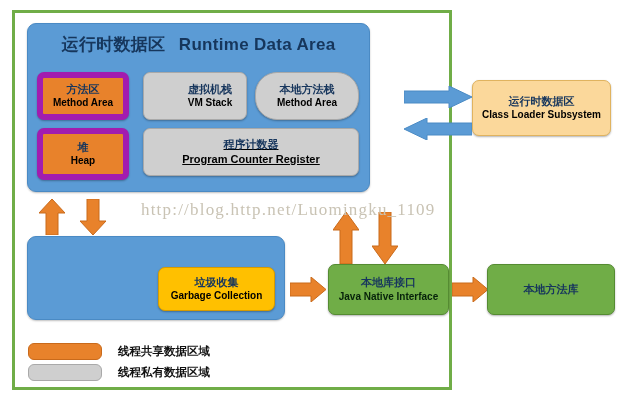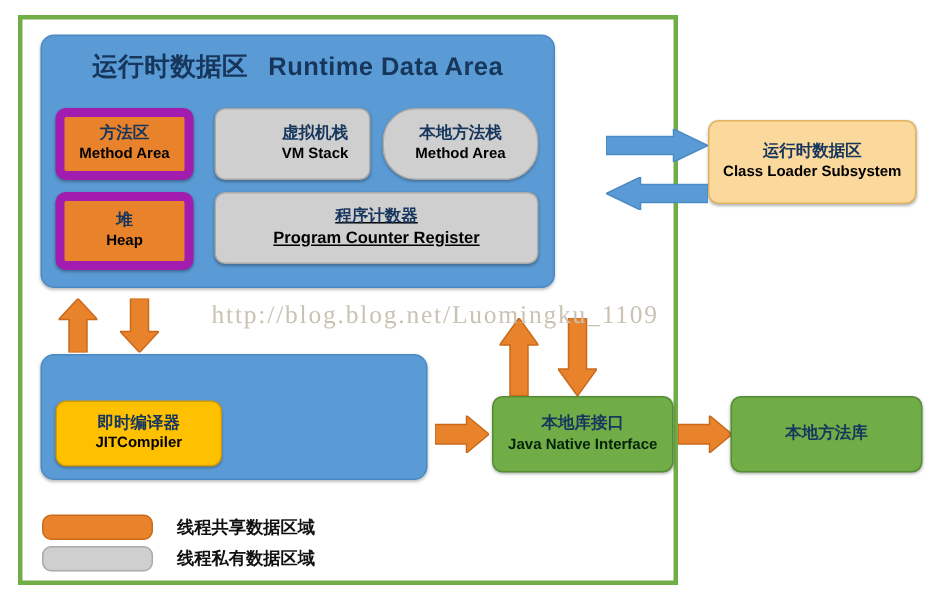--- a/index.html
+++ b/index.html
@@ -209,25 +209,25 @@
   <div class="arrow" style="left:372px; top:212px; width:26px; height:52px;">
     <svg viewBox="0 0 26 52" preserveAspectRatio="none">
       <polygon points="7,0 19,0 19,34 26,34 13,52 0,34 7,34" fill="#E8822B" stroke="#C96A1B" stroke-width="1"></polygon>
     </svg>
   </div>
 
   <div class="panel blue-panel" style="left:27px; top:236px; width:258px; height:84px;">
   </div>
 
 
-  <div class="box box-yellow" style="left:37px; top:267px; width:111px; height:44px;">
-    <span class="cn">即时编译器</span>
-    <span class="en">JITCompiler</span>
-  </div>
-
+
+  <div class="box box-yellow" style="left:158px; top:267px; width:117px; height:44px;">
+    <span class="cn">垃圾收集</span>
+    <span class="en">Garbage Collection</span>
+  </div>
 
   <div class="arrow" style="left:290px; top:277px; width:36px; height:25px;">
     <svg viewBox="0 0 36 25" preserveAspectRatio="none">
       <polygon points="0,6 21,6 21,0 36,12.5 21,25 21,19 0,19" fill="#E8822B" stroke="#C96A1B" stroke-width="1"></polygon>
     </svg>
   </div>
 
   <div class="box box-green" style="left:328px; top:264px; width:121px; height:51px;">
     <span class="cn">本地库接口</span>
     <span class="en">Java Native Interface</span>
@@ -247,15 +247,15 @@
     <div class="legend-row">
       <span class="legend-swatch sw-orange"></span>
       <span class="legend-label">线程共享数据区域</span>
     </div>
     <div class="legend-row">
       <span class="legend-swatch sw-gray"></span>
       <span class="legend-label">线程私有数据区域</span>
     </div>
   </div>
 
-  <div id="watermark">http://blog.blog.net/Luomingku_1109</div>
+  <div id="watermark">http://blog.http.net/Luomingku_1109</div>
 
 </div>
 
 </body></html>

